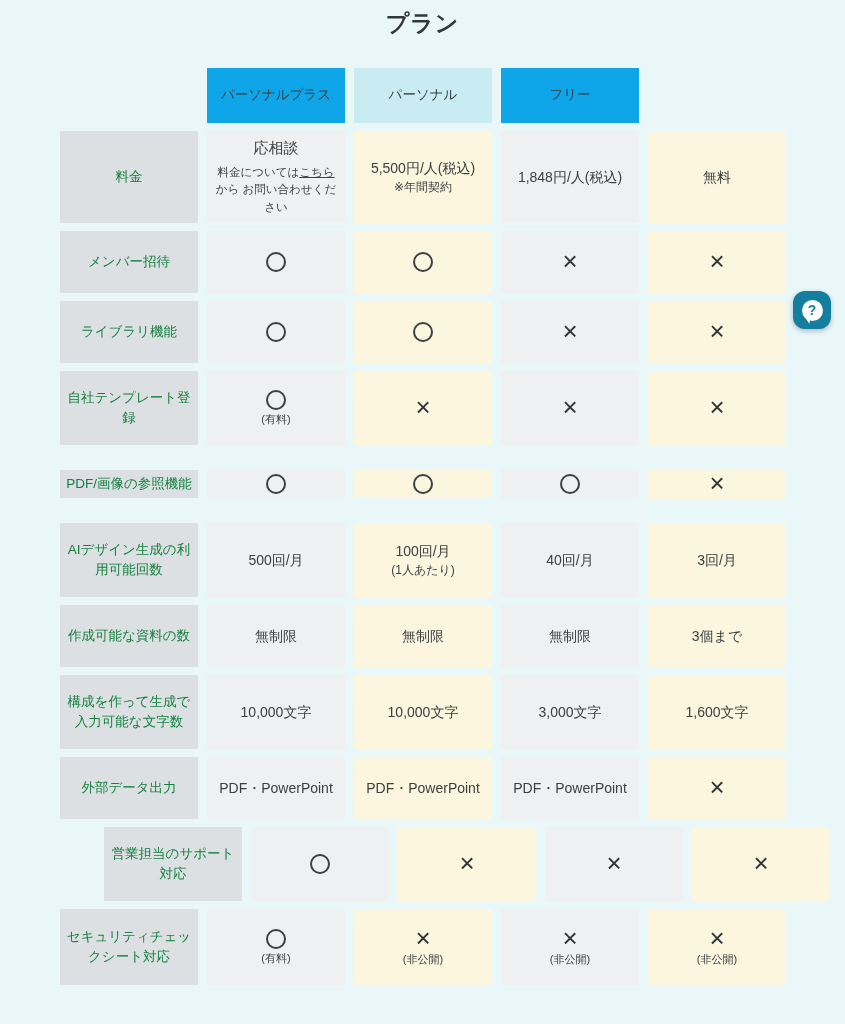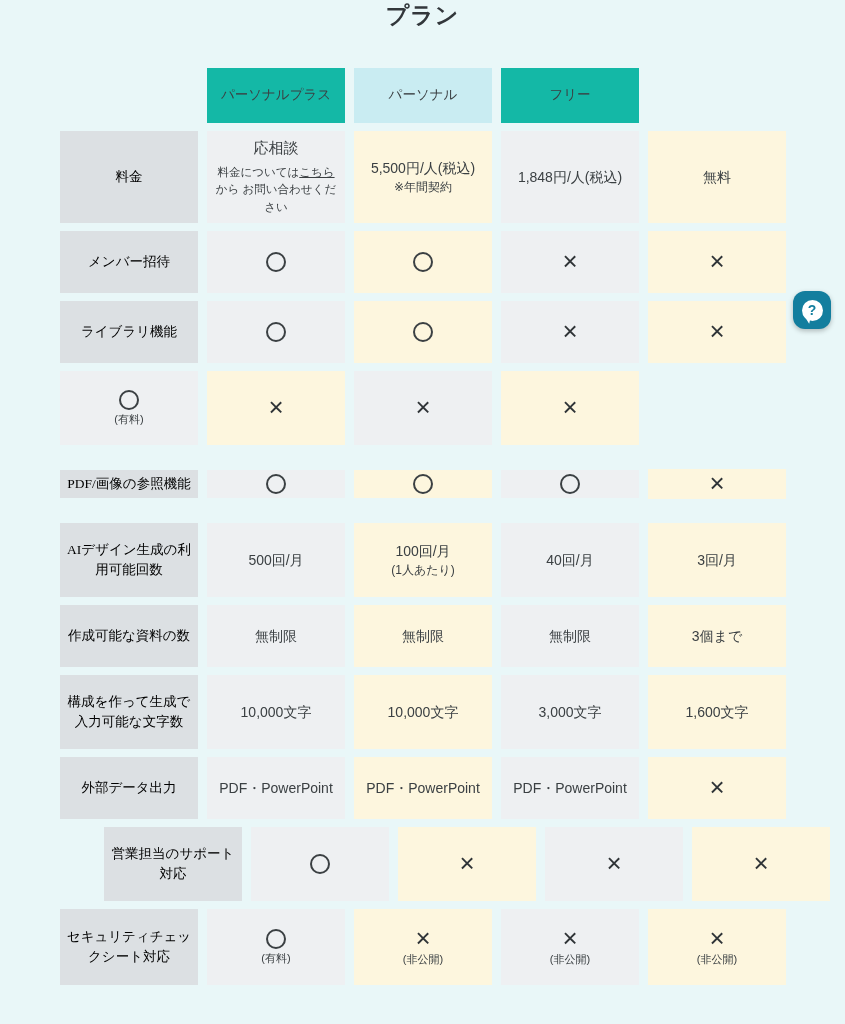--- a/index.html
+++ b/index.html
@@ -11,21 +11,21 @@
   }
   .page {
     position: relative;
     width: 845px;
     height: 1024px;
     background: #e9f7f8;
     overflow: hidden;
   }
   .page-title {
     position: absolute;
-    top: 0;
+    top: 8px;
     left: 0;
     width: 100%;
     text-align: center;
     font-size: 23px;
     font-weight: bold;
     color: #32373b;
     letter-spacing: 1px;
   }
   .plan-table {
     position: absolute;
@@ -50,22 +50,22 @@
     line-height: 1.5;
     padding: 4px 6px;
   }
   .spacer { background: transparent; }
   .header-cell {
     height: 55px;
     font-size: 13.5px;
     color: #3b4043;
   }
   .theme-blue  { background: #c9ecf2; }
-  .theme-orange{ background: #14b8a6; text-align: right; }
-  .label-cell  { background: #dce0e3; color: #000000; font-family: Liberation Serif, serif; }
+  .theme-orange{ background: #0ea5e9; text-align: right; }
+  .label-cell  { background: #dce0e3; color: #15803d; }
   .body-gray   { background: #eef0f2; }
   .body-cream  { background: #fdf6de; }
   .cell-main { font-size: 14px; }
   .cell-sub  { font-size: 12px; line-height: 1.4; }
   .price-main { font-size: 15px; margin-bottom: 4px; }
   .price-note { font-size: 11.5px; line-height: 1.55; color: #3b4043; }
   .price-note a {
     color: #3b4043;
     text-decoration: underline;
     cursor: pointer;
@@ -184,20 +184,21 @@
           <span class="circle-mark"></span>
         </div>
         <div class="t-cell body-gray">
           <span class="cross-mark">×</span>
         </div>
         <div class="t-cell body-cream">
           <span class="cross-mark">×</span>
         </div>
       </div>
       <div class="t-row" style="height: 74px;">
+        <div class="t-cell label-cell">自社テンプレート登録</div>
         <div class="t-cell body-gray">
           <span class="circle-mark"></span>
           <span class="mark-note">(有料)</span>
         </div>
         <div class="t-cell body-cream">
           <span class="cross-mark">×</span>
         </div>
         <div class="t-cell body-gray">
           <span class="cross-mark">×</span>
         </div>

